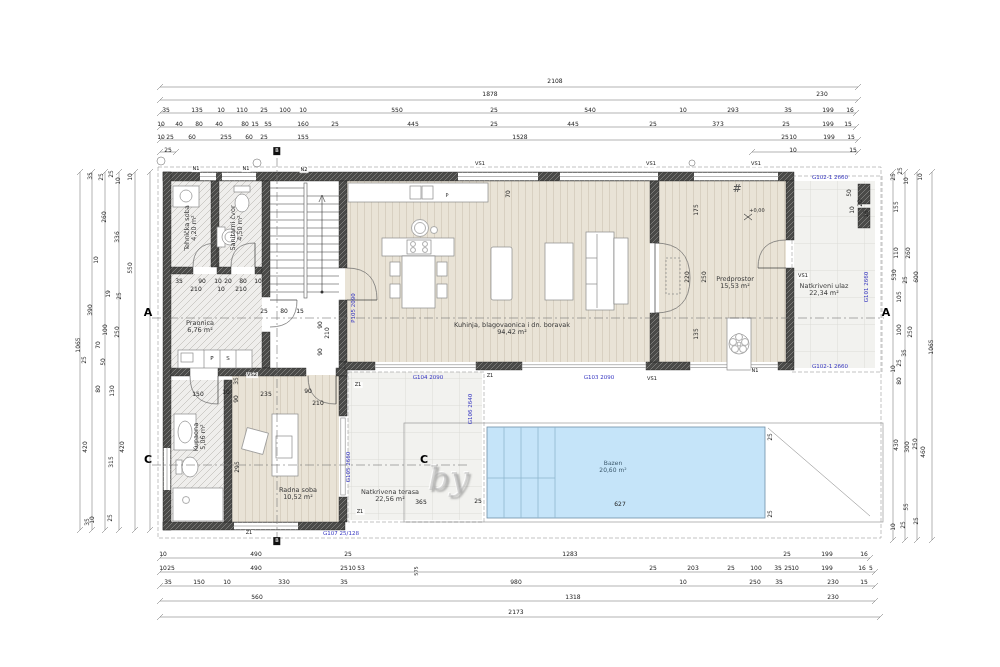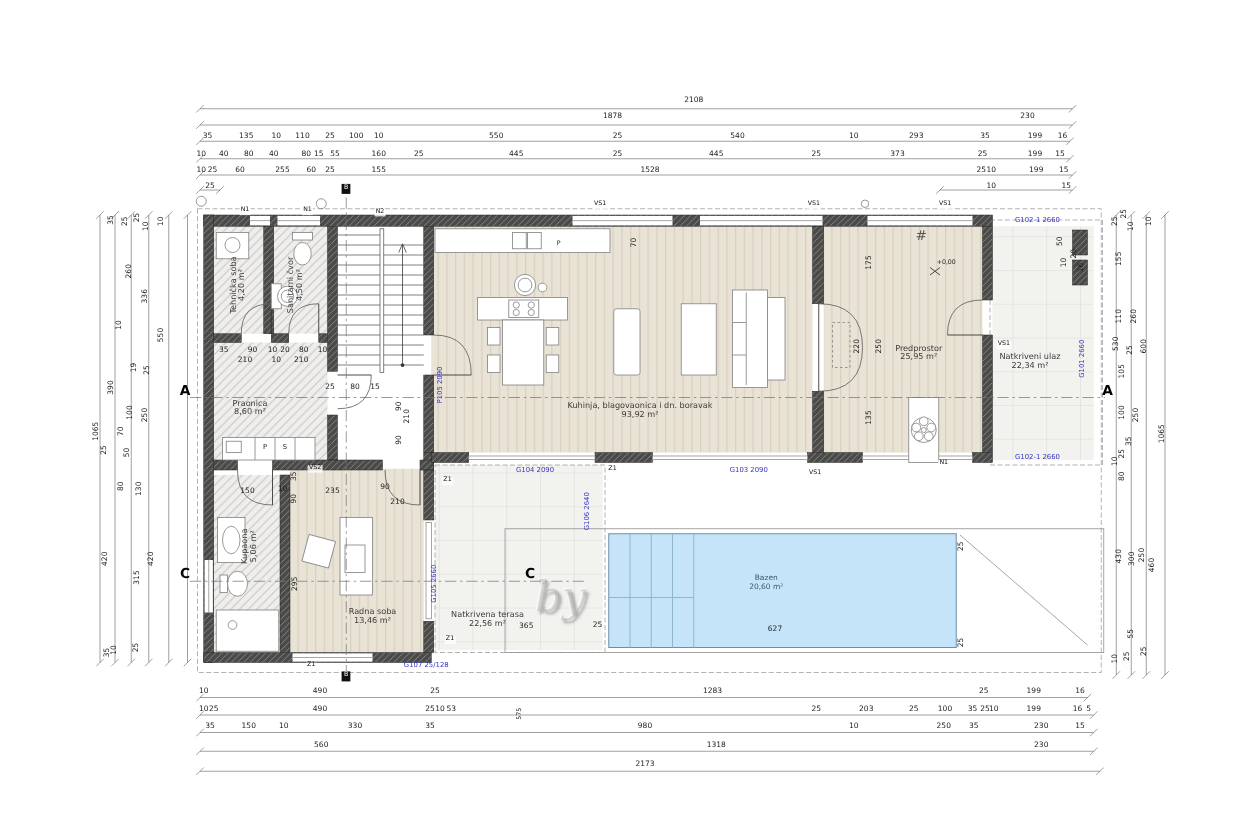--- a/index.html
+++ b/index.html
@@ -499,31 +499,31 @@
       <span class="lbl c-box" style="left: 277px; top: 541px;">B</span>
       <span class="lbl c-sec" style="left: 148px; top: 313px;">A</span>
       <span class="lbl c-sec" style="left: 886px; top: 313px;">A</span>
       <span class="lbl c-sec" style="left: 148px; top: 460px;">C</span>
       <span class="lbl c-sec" style="left: 424px; top: 460px;">C</span>
       <span class="lbl r90 c-room" style="left: 191px; top: 228px;">Tehnička soba
 4,20 m²</span>
       <span class="lbl r90 c-room" style="left: 237px; top: 228px;">Sanitarni čvor
 4,50 m²</span>
       <span class="lbl c-room" style="left: 200px; top: 327px;">Praonica
-8,60 m²</span>
+6,76 m²</span>
       <span class="lbl c-room" style="left: 512px; top: 329px;">Kuhinja, blagovaonica i dn. boravak
-93,92 m²</span>
+94,42 m²</span>
       <span class="lbl c-room" style="left: 735px; top: 283px;">Predprostor
-25,95 m²</span>
+15,53 m²</span>
       <span class="lbl c-room" style="left: 824px; top: 290px;">Natkriveni ulaz
 22,34 m²</span>
       <span class="lbl r90 c-room" style="left: 200px; top: 437px;">Kupaona
 5,06 m²</span>
       <span class="lbl c-room" style="left: 298px; top: 494px;">Radna soba
-13,46 m²</span>
+10,52 m²</span>
       <span class="lbl c-room" style="left: 390px; top: 496px;">Natkrivena terasa
 22,56 m²</span>
       <span class="lbl c-pool" style="left: 613px; top: 467px;">Bazen
 20,60 m²</span>
       <span class="lbl" style="left: 757px; top: 211px; font-size: 5px;">+0,00</span>
       <span class="lbl r90" style="left: 508px; top: 194px;">70</span>
       <span class="lbl r90" style="left: 696px; top: 210px;">175</span>
       <span class="lbl r90" style="left: 687px; top: 277px;">220</span>
       <span class="lbl r90" style="left: 704px; top: 277px;">250</span>
       <span class="lbl r90" style="left: 696px; top: 334px;">135</span>

